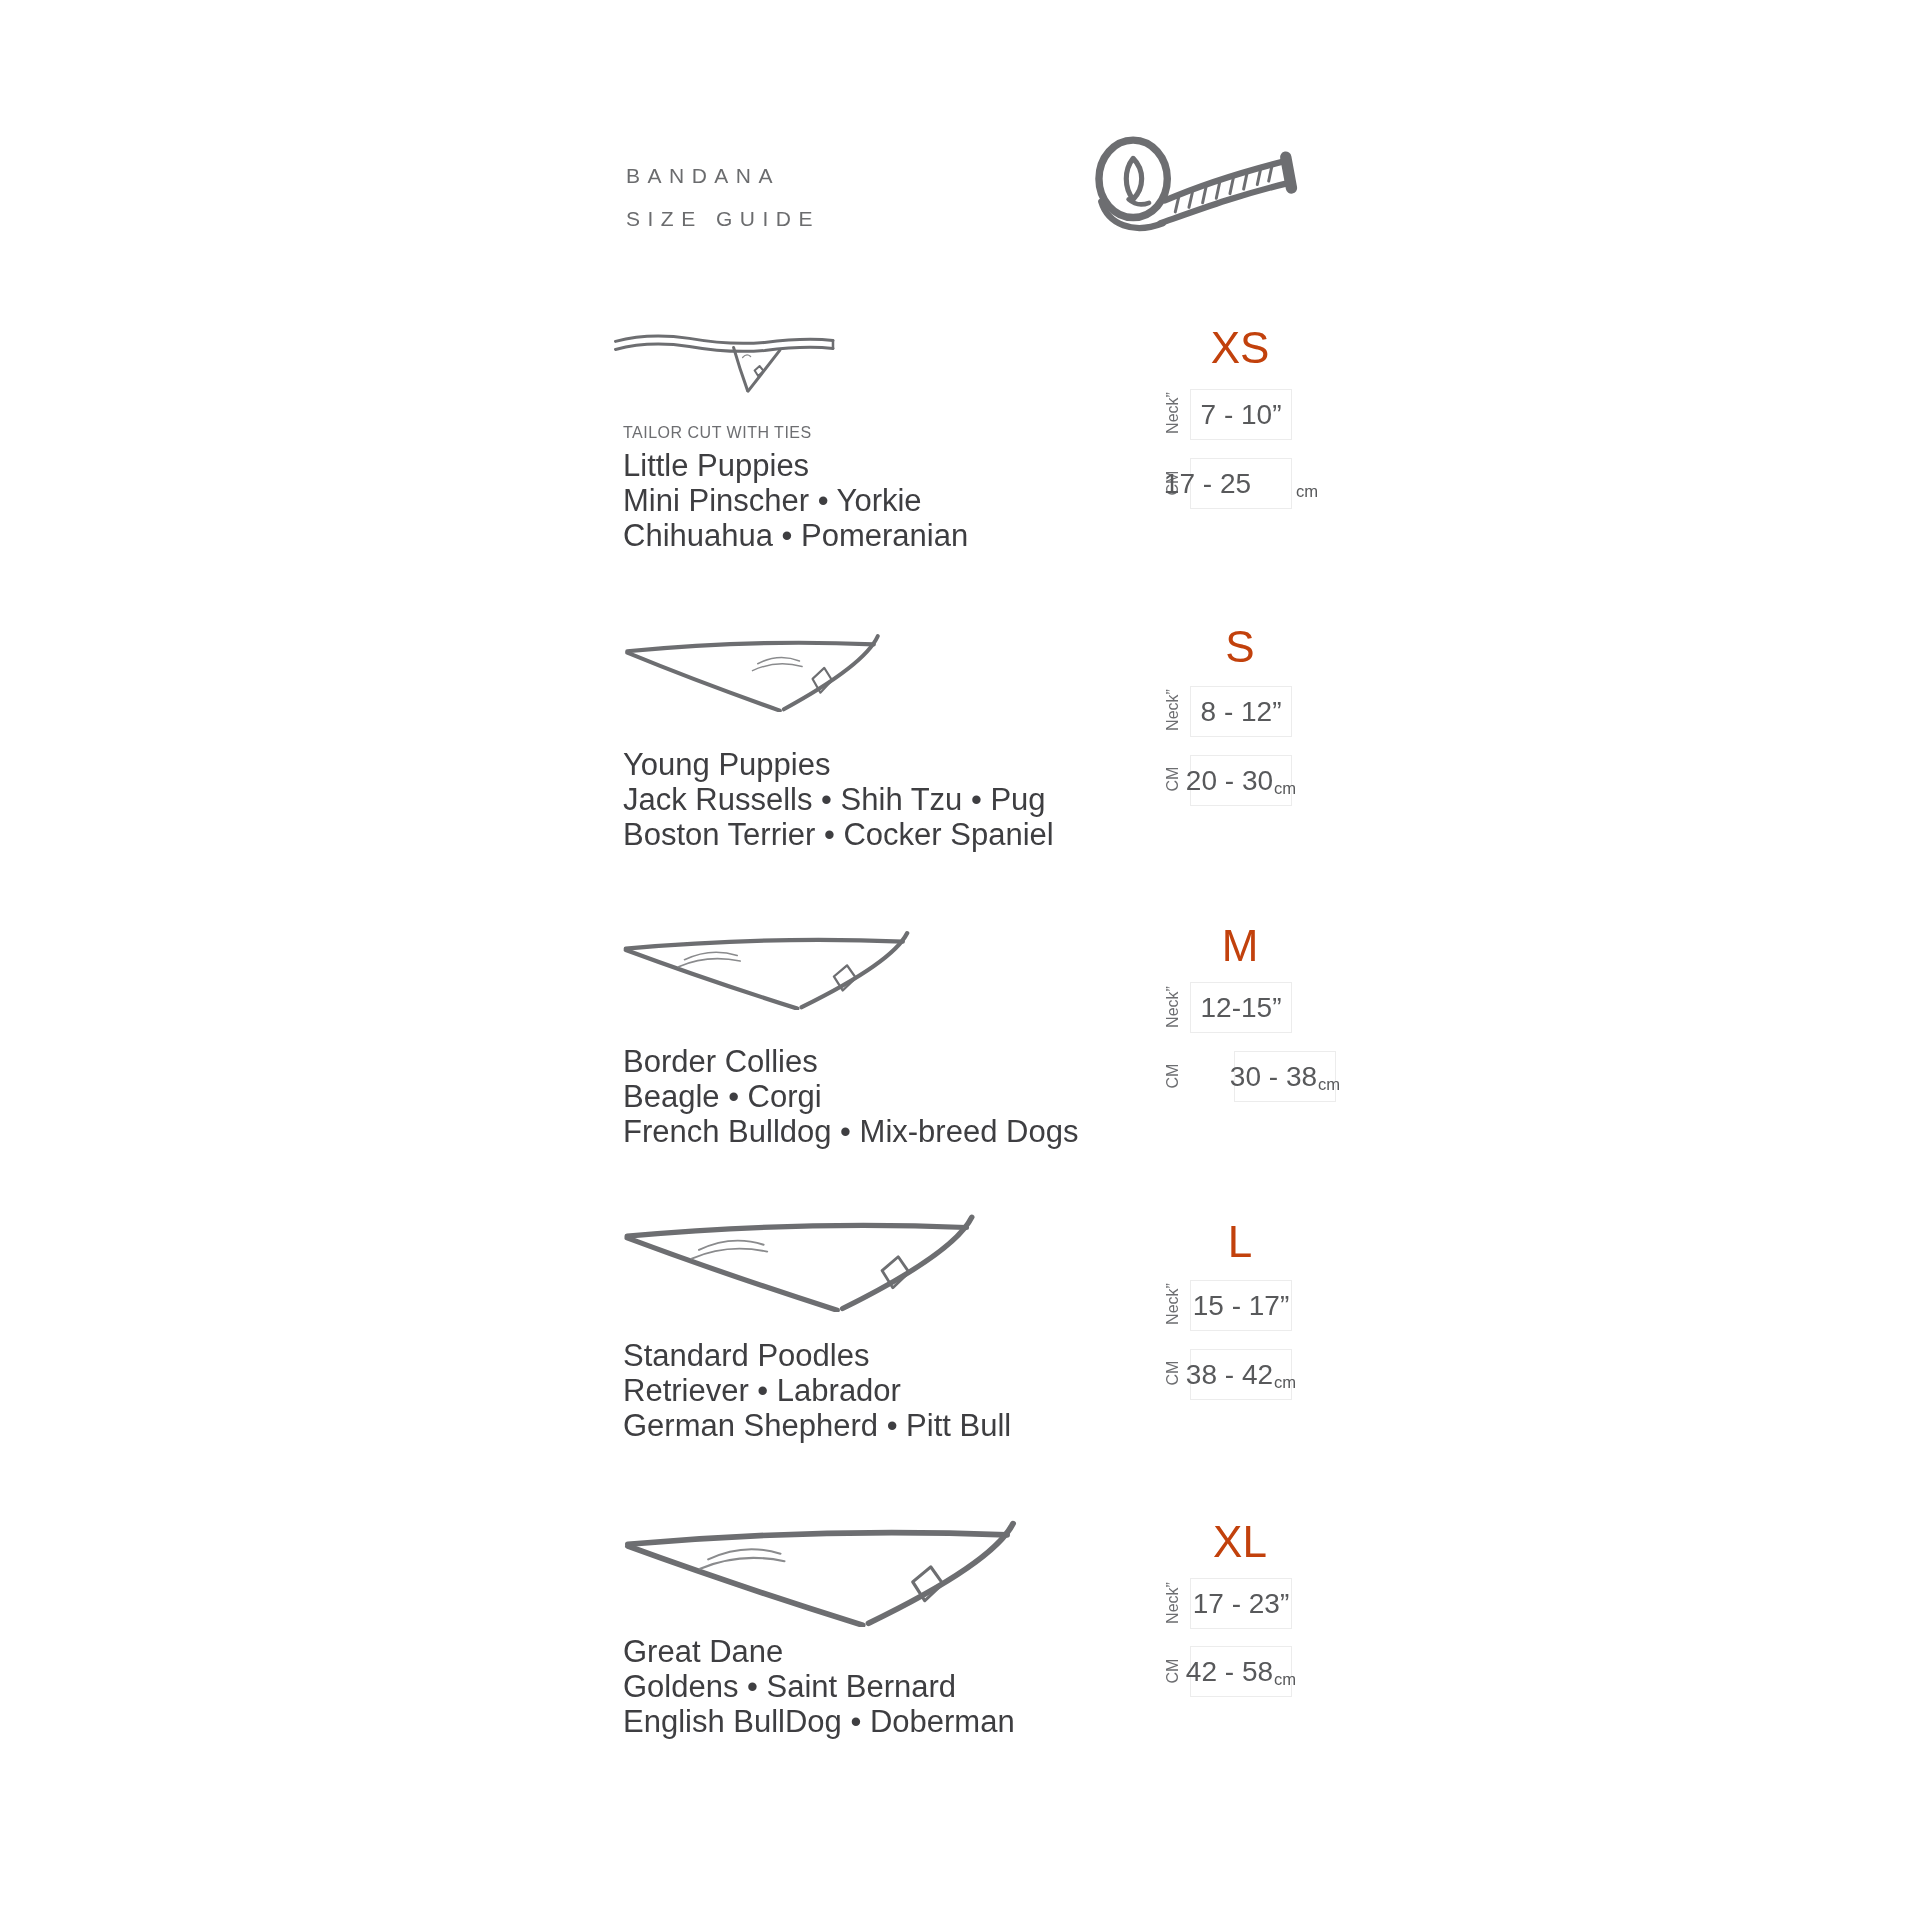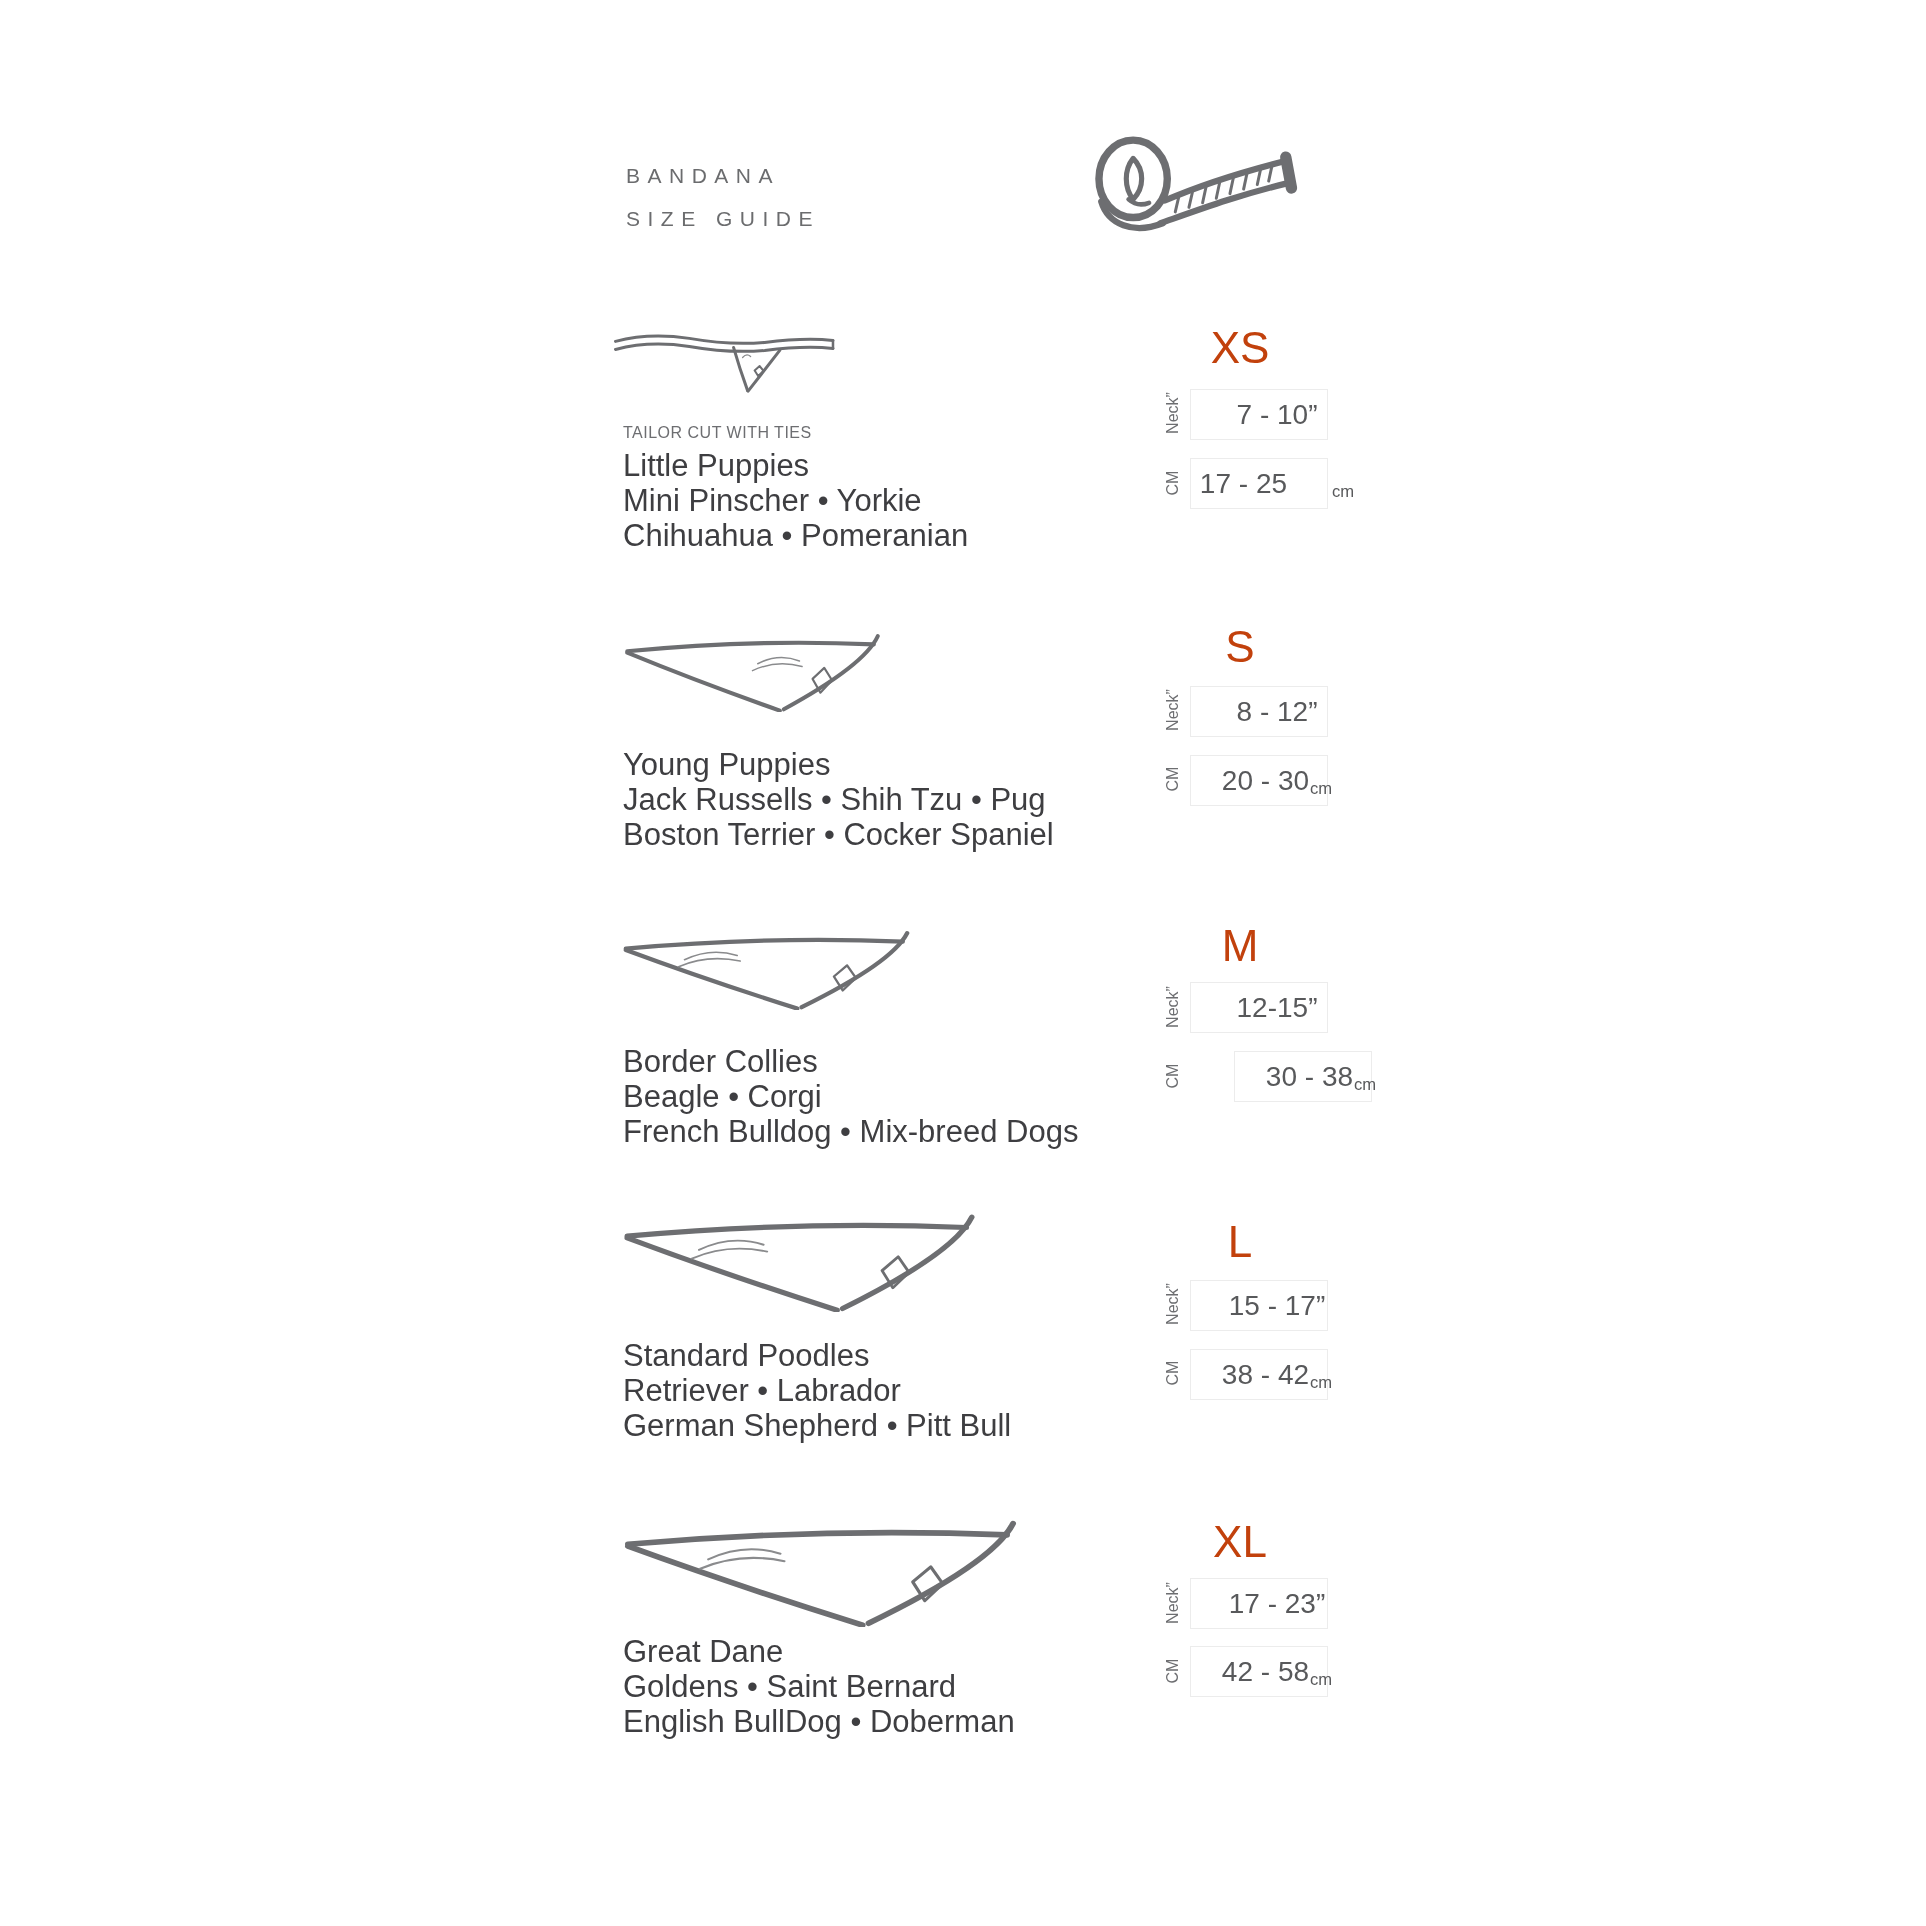--- a/index.html
+++ b/index.html
@@ -34,21 +34,21 @@
   .size-label{
     left:1190px;width:100px;text-align:center;color:#c2410c;
     font-size:44px;font-weight:400;
   }
   #xs-label{top:323px;} #s-label{top:622px;} #m-label{top:921px;}
   #l-label{top:1217px;} #xl-label{top:1517px;}
   
   .mbox{
     left:1190px;width:100px;height:49px;border:1px solid #ececec;background:#fff;
     display:flex;align-items:center;justify-content:center;
-    color:#58595b;font-size:28px;white-space:nowrap;padding-left:36px;
+    color:#58595b;font-size:28px;white-space:nowrap;
   }
   .mbox .unit{font-size:16.6px;align-self:flex-end;margin:0 0 6.5px 1px;}
   #xs-neck{top:389px;} #xs-cm{top:458px;gap:44px;}
   #s-neck {top:686px;} #s-cm {top:755px;}
   #m-neck {top:982px;} #m-cm {top:1051px;margin-left:44px;}
   #l-neck {top:1280px;} #l-cm {top:1349px;}
   #xl-neck{top:1578px;} #xl-cm{top:1646px;}
   
   .rot{
     left:1148px;width:50px;height:18px;line-height:18px;text-align:center;

